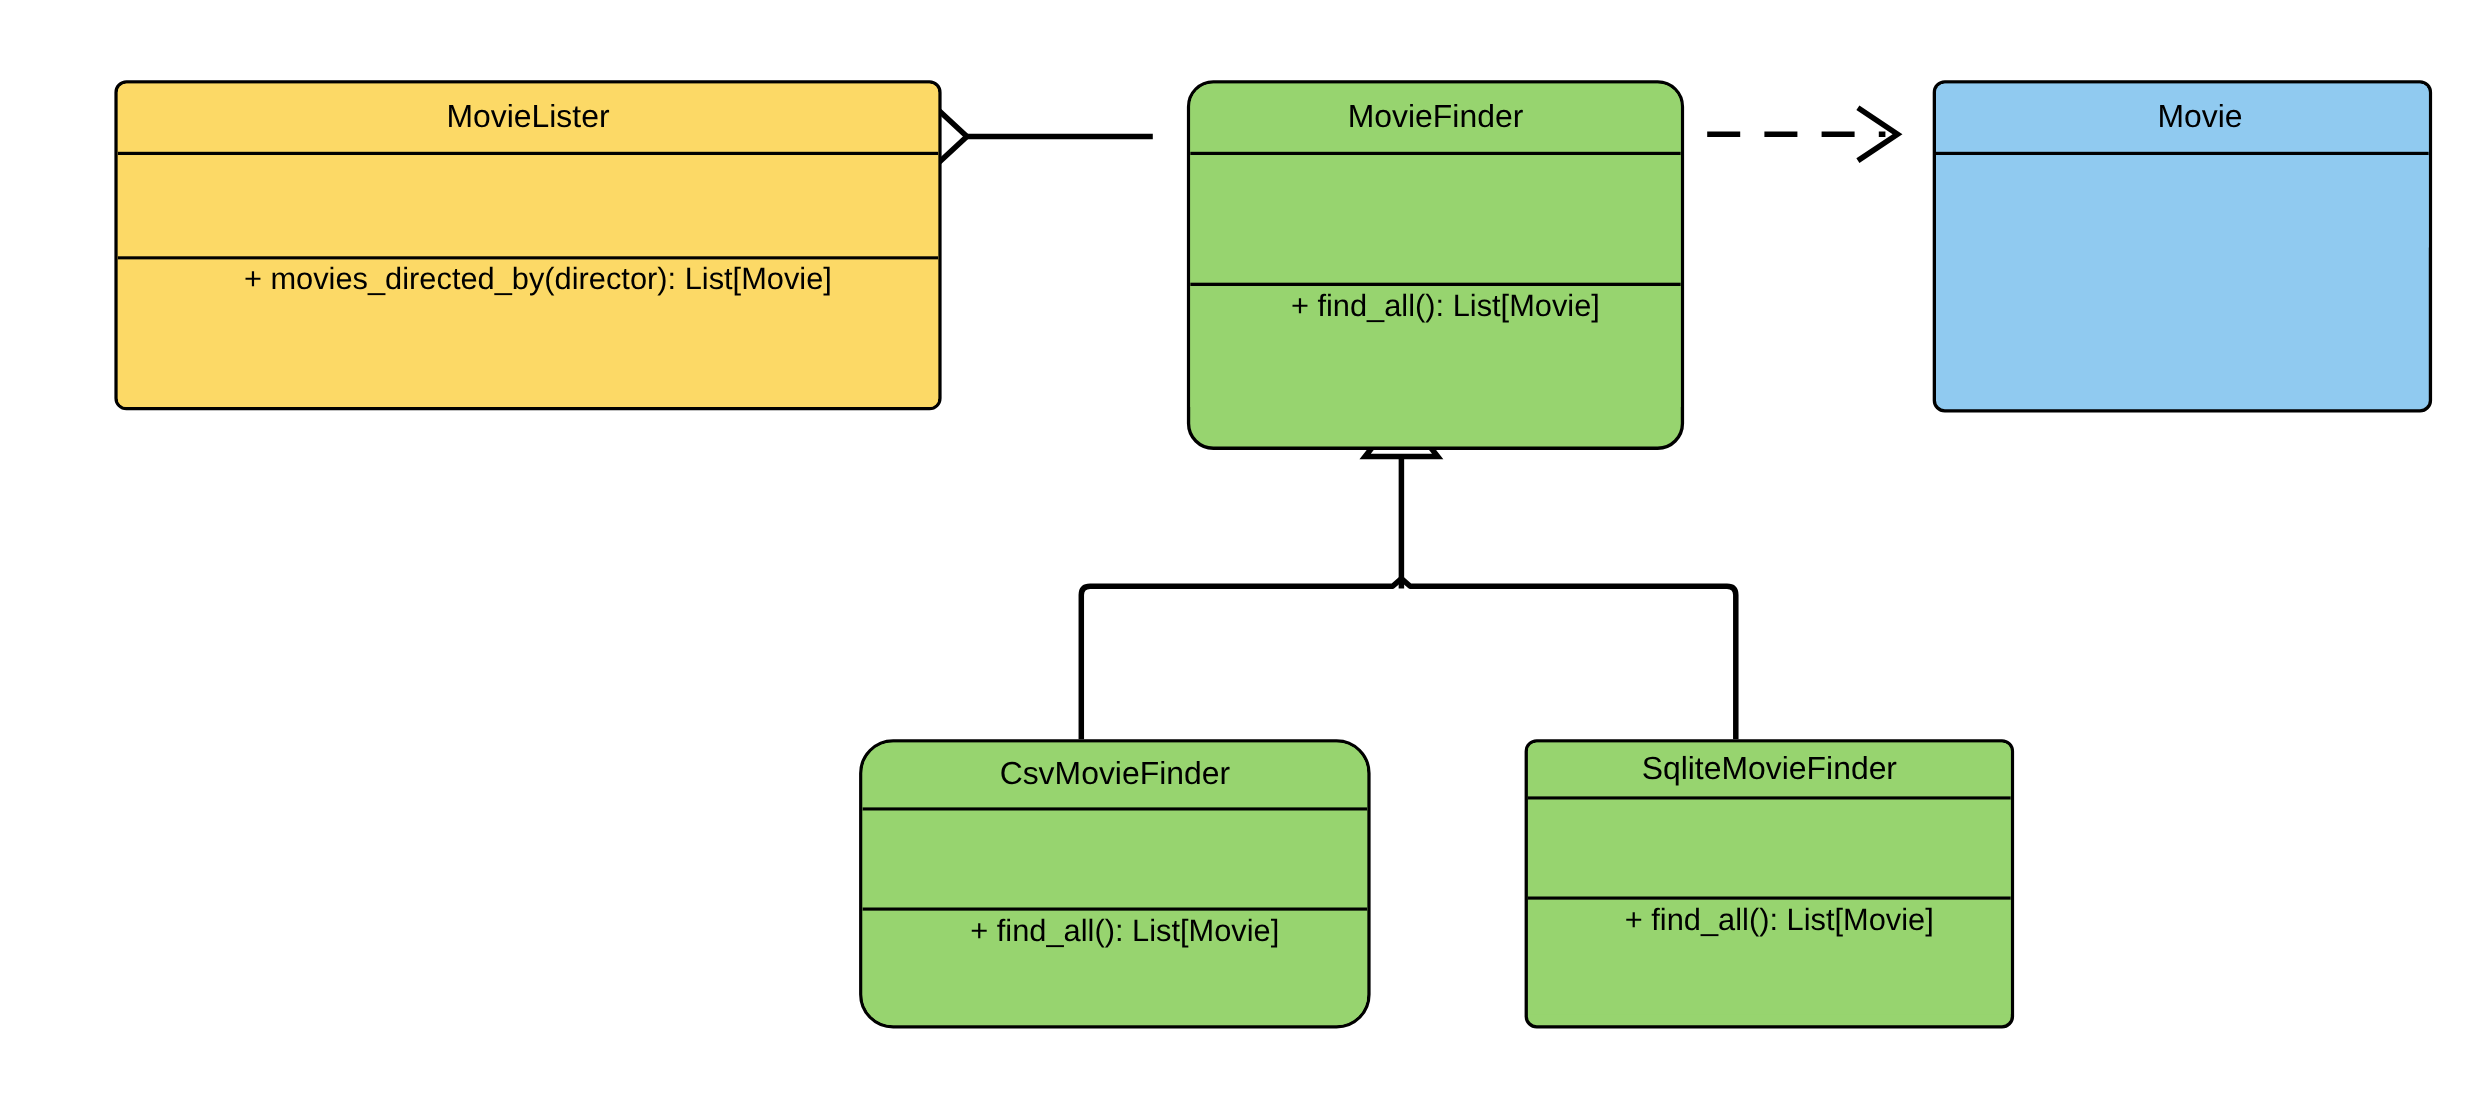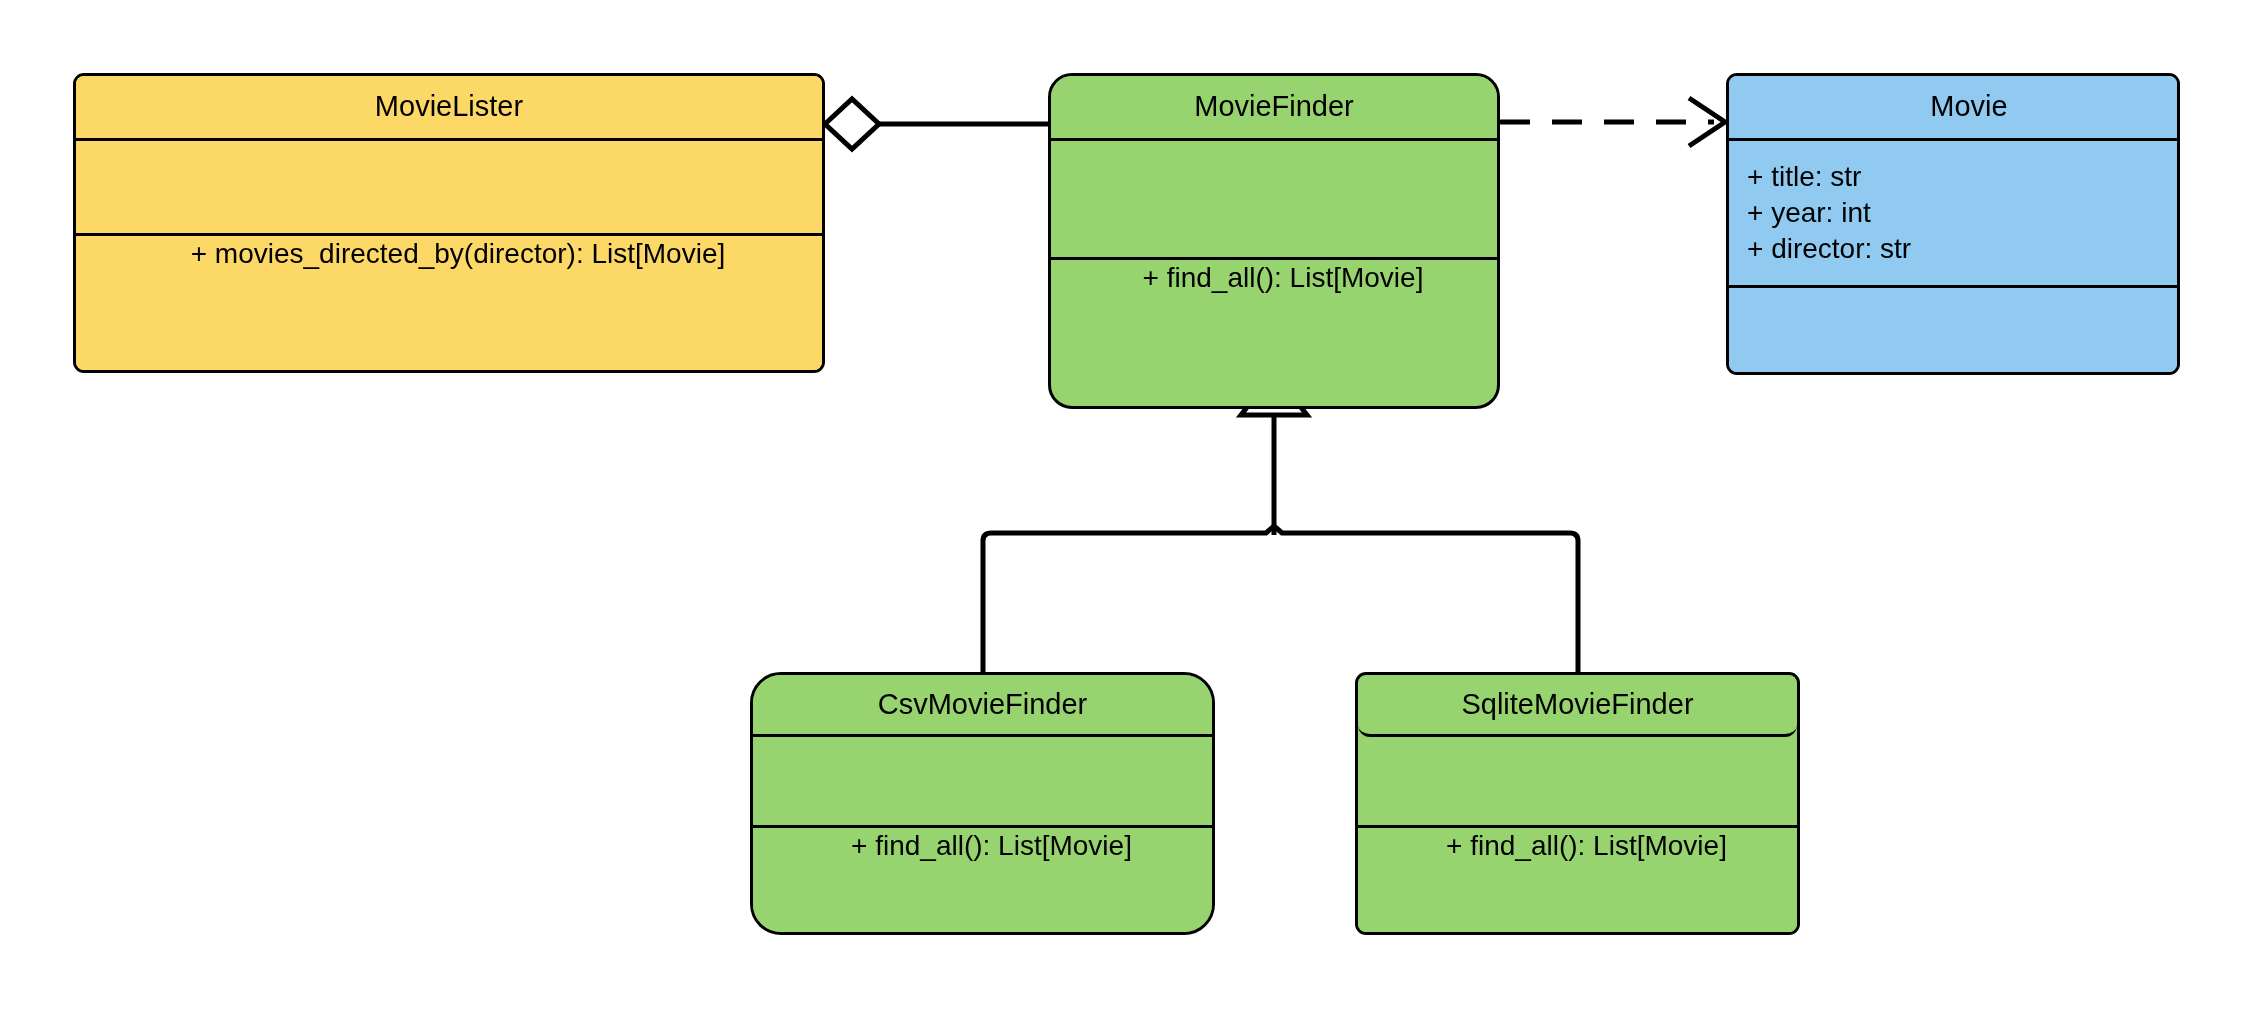--- a/index.html
+++ b/index.html
@@ -26,20 +26,21 @@
     height: 1011px;
     pointer-events: none;
   }
   .uml-class {
     position: absolute;
     box-sizing: border-box;
     border: 3px solid #000000;
     border-radius: 11px;
     overflow: hidden;
     z-index: 2;
+    margin-left: 31px;
   }
   .uml-row {
     box-sizing: border-box;
     display: flex;
     align-items: center;
     overflow: hidden;
   }
   .row-title {
     justify-content: center;
     border-bottom: 3px solid #000000;
@@ -118,40 +119,35 @@
     <div class="uml-row row-attrs fill-green" style="height:119px;"></div>
     <div class="uml-row row-methods fill-green" style="height:110px;">
       <span class="member">+ find_all(): List[Movie]</span>
     </div>
   </div>
 
   <div class="uml-class fill-blue" style="left:1726px; top:73px; width:454px; height:302px;">
     <div class="uml-row row-title fill-blue" style="height:65px;padding-left:32px;">
       <span class="cls-title">Movie</span>
     </div>
-    <div class="uml-row row-attrs fill-blue" style="height:147px;">
-      <span class="member">+ title: str</span>
-      <span class="member">+ year: int</span>
-      <span class="member">+ director: str</span>
-    </div>
     <div class="uml-row row-methods fill-blue" style="height:84px;"></div>
   </div>
 
   <div class="uml-class fill-green" style="left:750px; top:672px; width:465px; height:263px;border-radius:31px;">
     <div class="uml-row row-title fill-green" style="height:62px;">
       <span class="cls-title">CsvMovieFinder</span>
     </div>
     <div class="uml-row row-attrs fill-green" style="height:91px;"></div>
     <div class="uml-row row-methods fill-green" style="height:104px;">
       <span class="member">+ find_all(): List[Movie]</span>
     </div>
   </div>
 
   <div class="uml-class fill-green" style="left:1355px; top:672px; width:445px; height:263px;">
-    <div class="uml-row row-title fill-green" style="height:62px;border-radius:12px;">
+    <div class="uml-row row-title fill-green" style="height:52px;">
       <span class="cls-title">SqliteMovieFinder</span>
     </div>
     <div class="uml-row row-attrs fill-green" style="height:91px;"></div>
     <div class="uml-row row-methods fill-green" style="height:104px;">
       <span class="member">+ find_all(): List[Movie]</span>
     </div>
   </div>
 
 </div>
 

